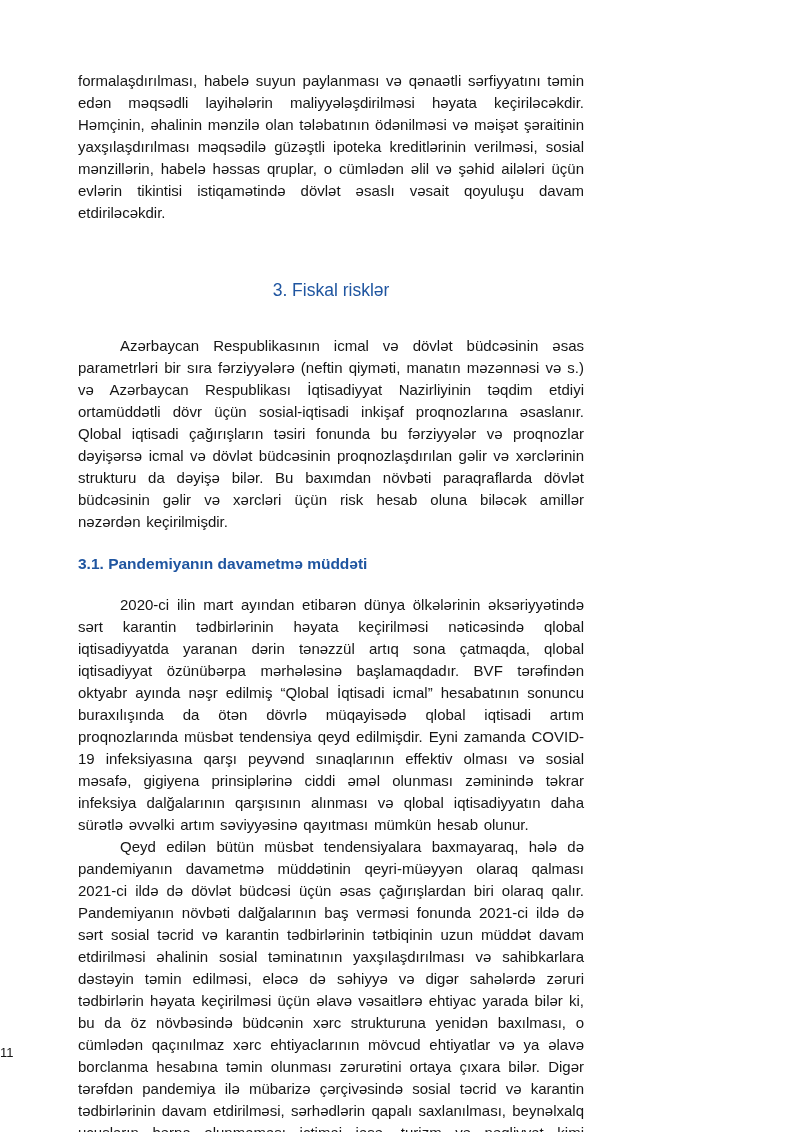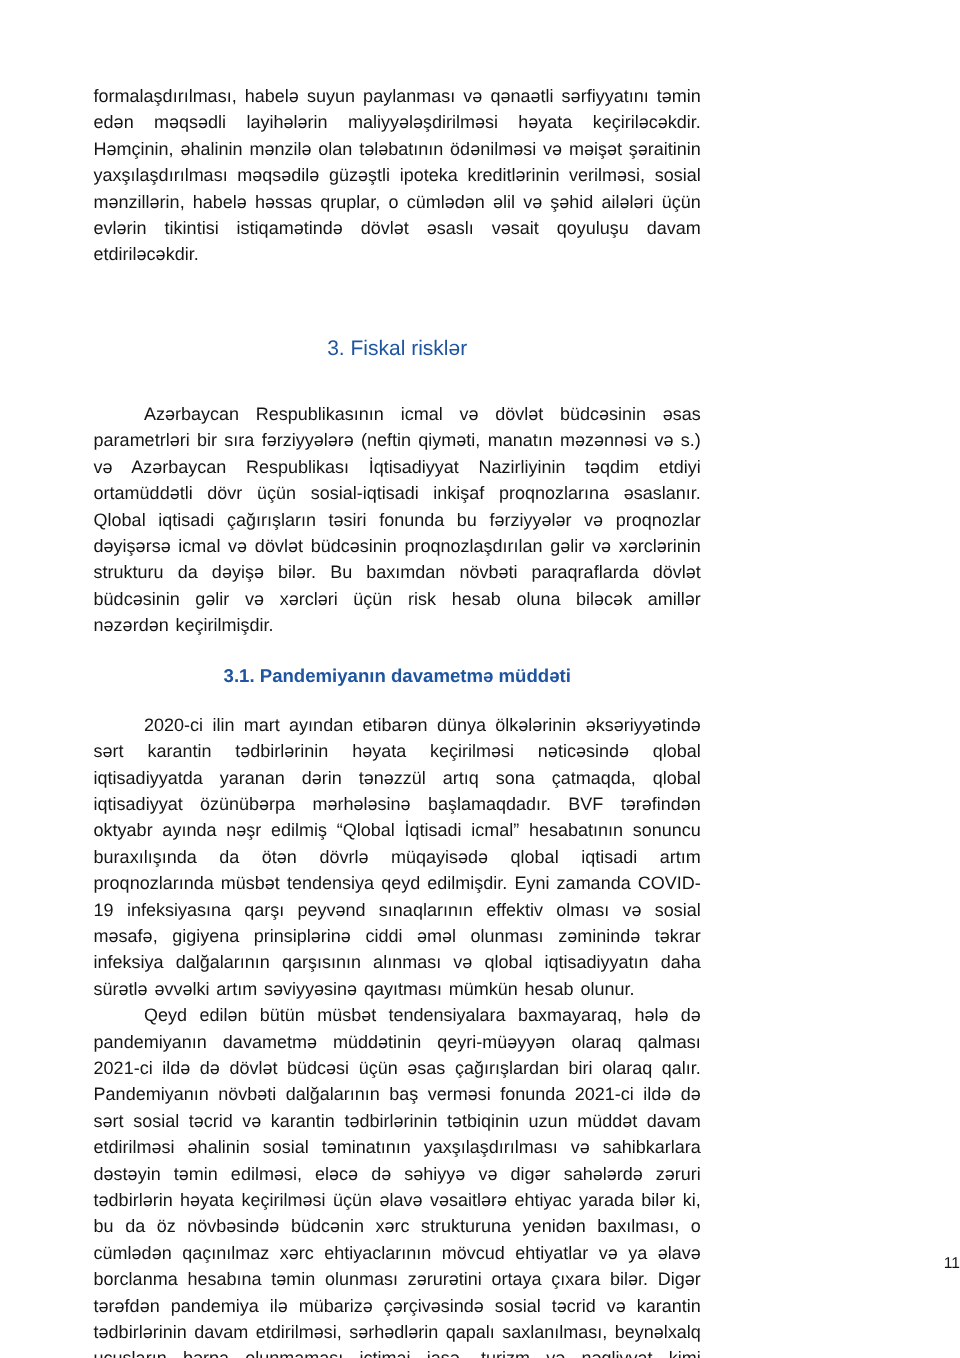--- a/index.html
+++ b/index.html
@@ -39,29 +39,28 @@
     line-height: 23px;
     font-weight: normal;
     text-align: center;
     color: var(--heading-color, #1f55a0);
   }
   .subheading {
     margin: 20px 0 20px 0;
     font-size: 15.5px;
     line-height: 21px;
     font-weight: bold;
-    text-align: center;
     color: var(--heading-color, #1f55a0);
   }
   .page-number {
     position: absolute;
     bottom: 72px;
     left: 0;
     width: 800px;
-    text-align: right;
+    text-align: left;
     font-size: 13px;
     color: #151515;
   }
 </style>
 </head>
 <body>
 
 <div class="page">
 
   <p class="para no-indent">formalaşdırılması, habelə suyun paylanması və qənaətli sərfiyyatını təmin edən məqsədli layihələrin maliyyələşdirilməsi həyata keçiriləcəkdir. Həmçinin, əhalinin mənzilə olan tələbatının ödənilməsi və məişət şəraitinin yaxşılaşdırılması məqsədilə güzəştli ipoteka kreditlərinin verilməsi, sosial mənzillərin, habelə həssas qruplar, o cümlədən əlil və şəhid ailələri üçün evlərin tikintisi istiqamətində dövlət əsaslı vəsait qoyuluşu davam etdiriləcəkdir.</p>

